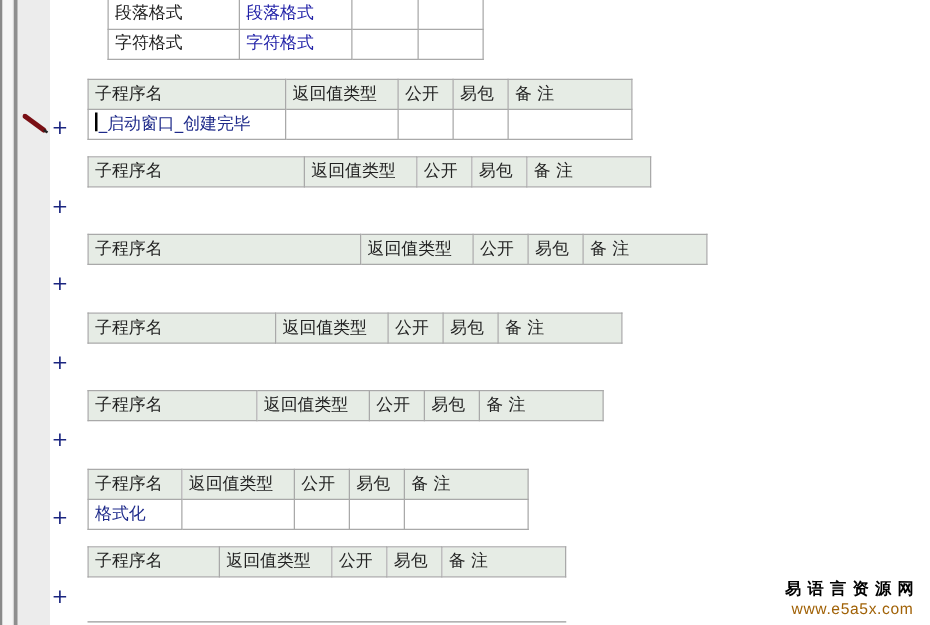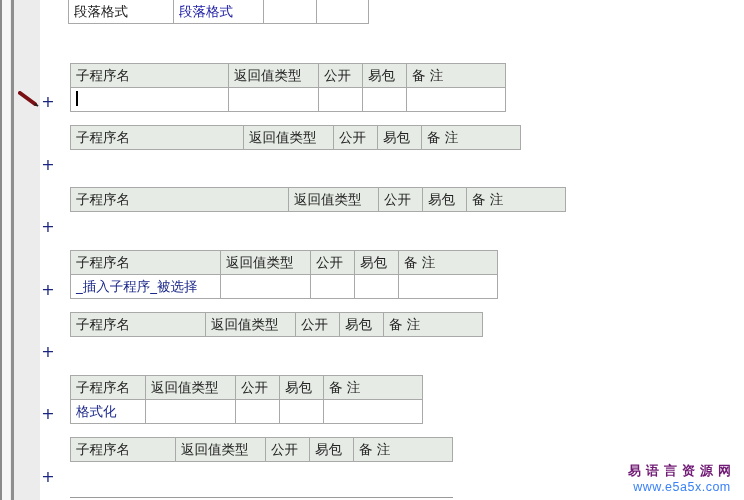--- a/index.html
+++ b/index.html
@@ -31,45 +31,51 @@
   .sub-name { color:#1e2a8a; }
   .plus {
     position:absolute; left:41px; width:14px; text-align:center;
     font-size:16px; color:#1a2580; line-height:16px;
   }
   .pencil { position:absolute; left:18px; top:91px; width:22px; height:16px; }
   .caret { display:inline-block; width:2px; height:15px; background:#000; vertical-align:-2px; margin-right:1px; }
   .watermark {
     position:absolute; right:8px; bottom:6px; text-align:center;
   }
-  .watermark .wm-cn { font-family:"DejaVu Serif", serif; color:#701a75; font-size:13px; letter-spacing:5px; font-weight:bold; }
-  .watermark .wm-url { font-family:"Liberation Sans", sans-serif; color:#3b82f6; font-size:12.5px; letter-spacing:0.5px; }
+  .watermark .wm-cn { font-family:"DejaVu Serif", serif; color:#000000; font-size:13px; letter-spacing:5px; font-weight:bold; }
+  .watermark .wm-url { font-family:"Liberation Sans", sans-serif; color:#a16207; font-size:12.5px; letter-spacing:0.5px; }
   .cutoff { position:absolute; left:70px; top:497px; width:383px; height:3px; border-top:1px solid #9a9a9a; }
 </style>
 </head>
 <body>
 
 <div class="gutter">
   <div class="line1"></div>
   <div class="line1b"></div>
   <div class="line2"></div>
 </div>
 <div class="canvas"></div>
 
-<table class="grid" style="left:68px; top:-1px; width:300px;">
+<table class="grid" style="left:86px; top:-1px; width:300px;font-family:Liberation Mono, monospace;">
   <colgroup>
       <col style="width:105px">
       <col style="width:90px">
       <col style="width:53px">
       <col style="width:52px">
     </colgroup>
   <tbody>
       <tr>
     <td>段落格式</td>
     <td class="val">段落格式</td>
+    <td></td>
+    <td></td>
+  </tr>
+  <tr>
+    <td>字符格式</td>
+    <td class="val">字符格式</td>
     <td></td>
     <td></td>
   </tr>
 </tbody>
   </table>
 
 <svg class="pencil" viewBox="0 0 22 16">
   <line x1="2" y1="2" x2="17" y2="13" stroke="#7a0f14" stroke-width="4" stroke-linecap="round"></line>
   <line x1="17" y1="13" x2="20" y2="15" stroke="#222" stroke-width="2"></line>
 </svg>
@@ -84,21 +90,21 @@
     </colgroup>
   <tbody>
       <tr class="hdr">
     <td>子程序名</td>
     <td>返回值类型</td>
     <td>公开</td>
     <td>易包</td>
     <td>备 注</td>
   </tr>
   <tr>
-    <td class="sub-name"><span class="caret"></span></td>
+    <td class="sub-name"><span class="caret"></span><span>_启动窗口_创建完毕</span></td>
     <td class="val"></td>
     <td></td>
     <td></td>
     <td></td>
   </tr>
 </tbody>
   </table>
 
 <div class="plus" style="top:157px;">+</div>
 <table class="grid" style="left:70px; top:125px; width:450px;">
@@ -149,27 +155,20 @@
       <col style="width:44px">
       <col style="width:99px">
     </colgroup>
   <tbody>
       <tr class="hdr">
     <td>子程序名</td>
     <td>返回值类型</td>
     <td>公开</td>
     <td>易包</td>
     <td>备 注</td>
-  </tr>
-  <tr>
-    <td class="sub-name">_插入子程序_被选择</td>
-    <td class="val"></td>
-    <td></td>
-    <td></td>
-    <td></td>
   </tr>
 </tbody>
   </table>
 
 <div class="plus" style="top:344px;">+</div>
 <table class="grid" style="left:70px; top:312px; width:412px;">
   <colgroup>
       <col style="width:135px">
       <col style="width:90px">
       <col style="width:44px">

